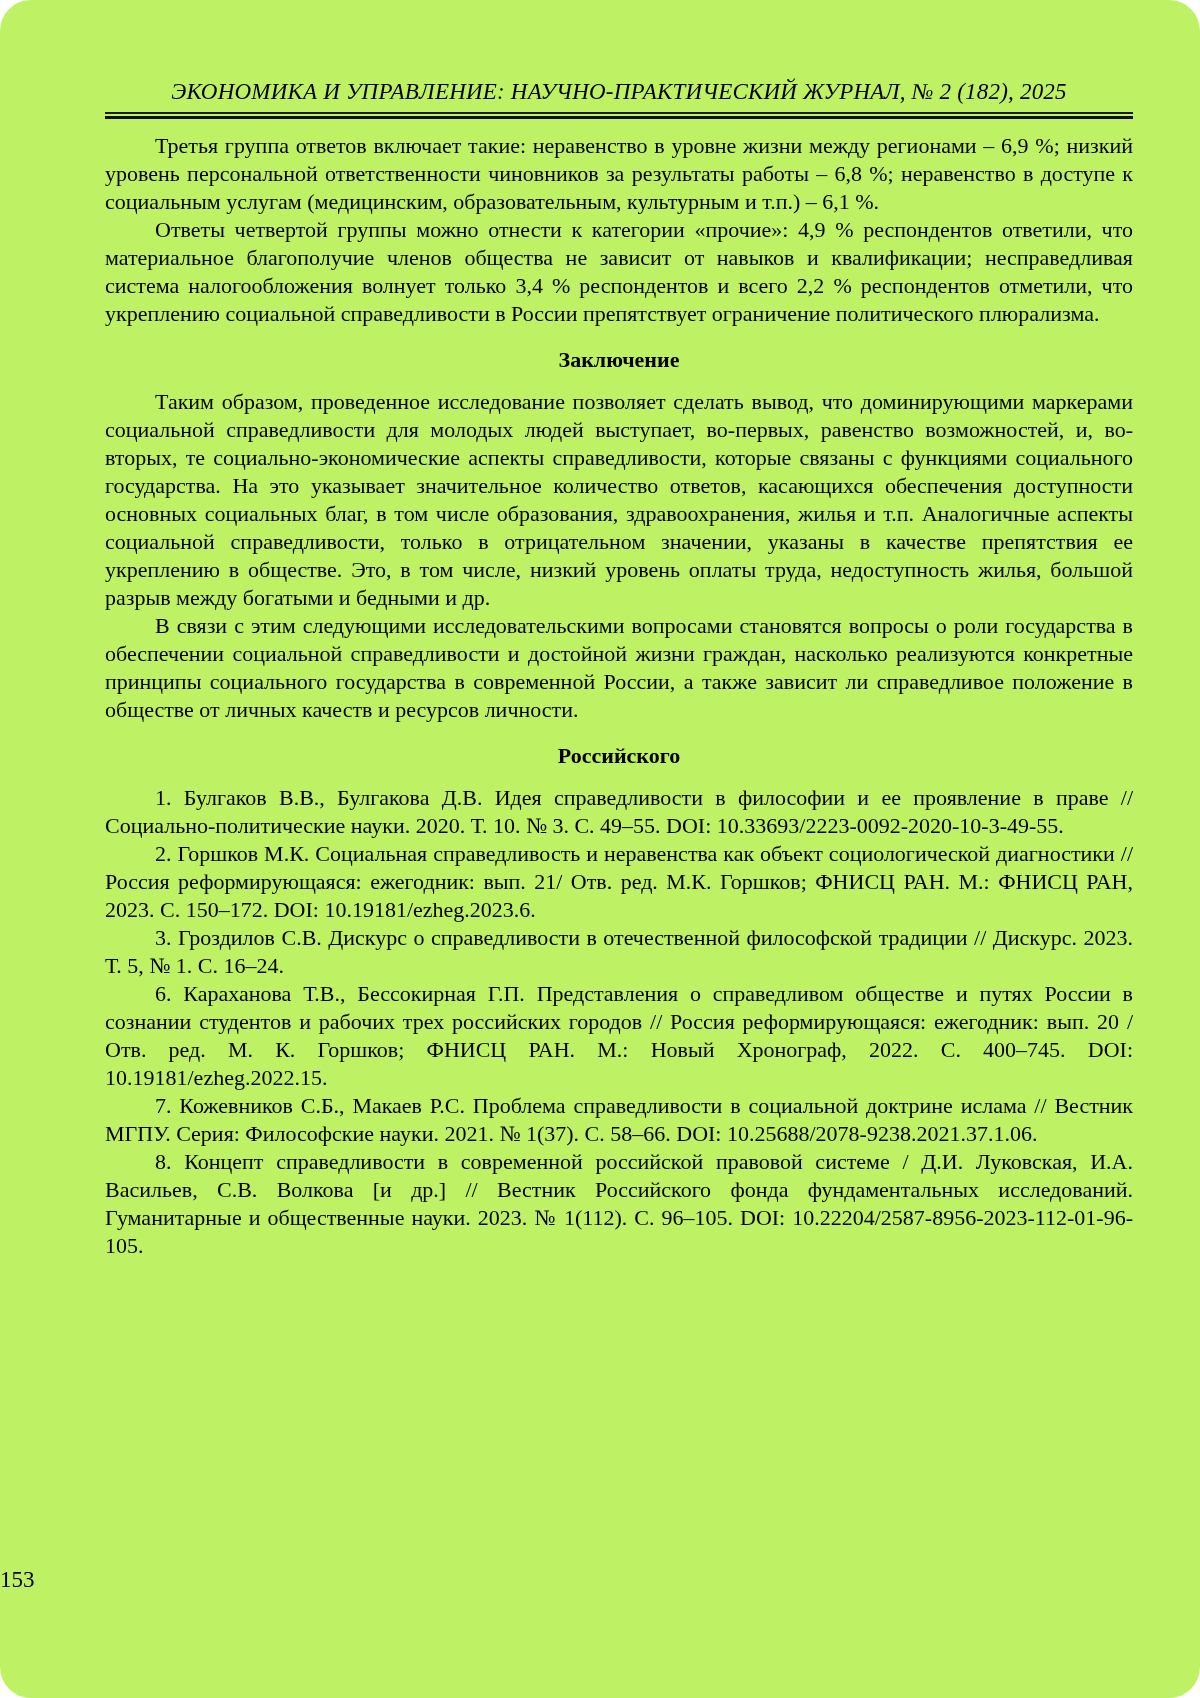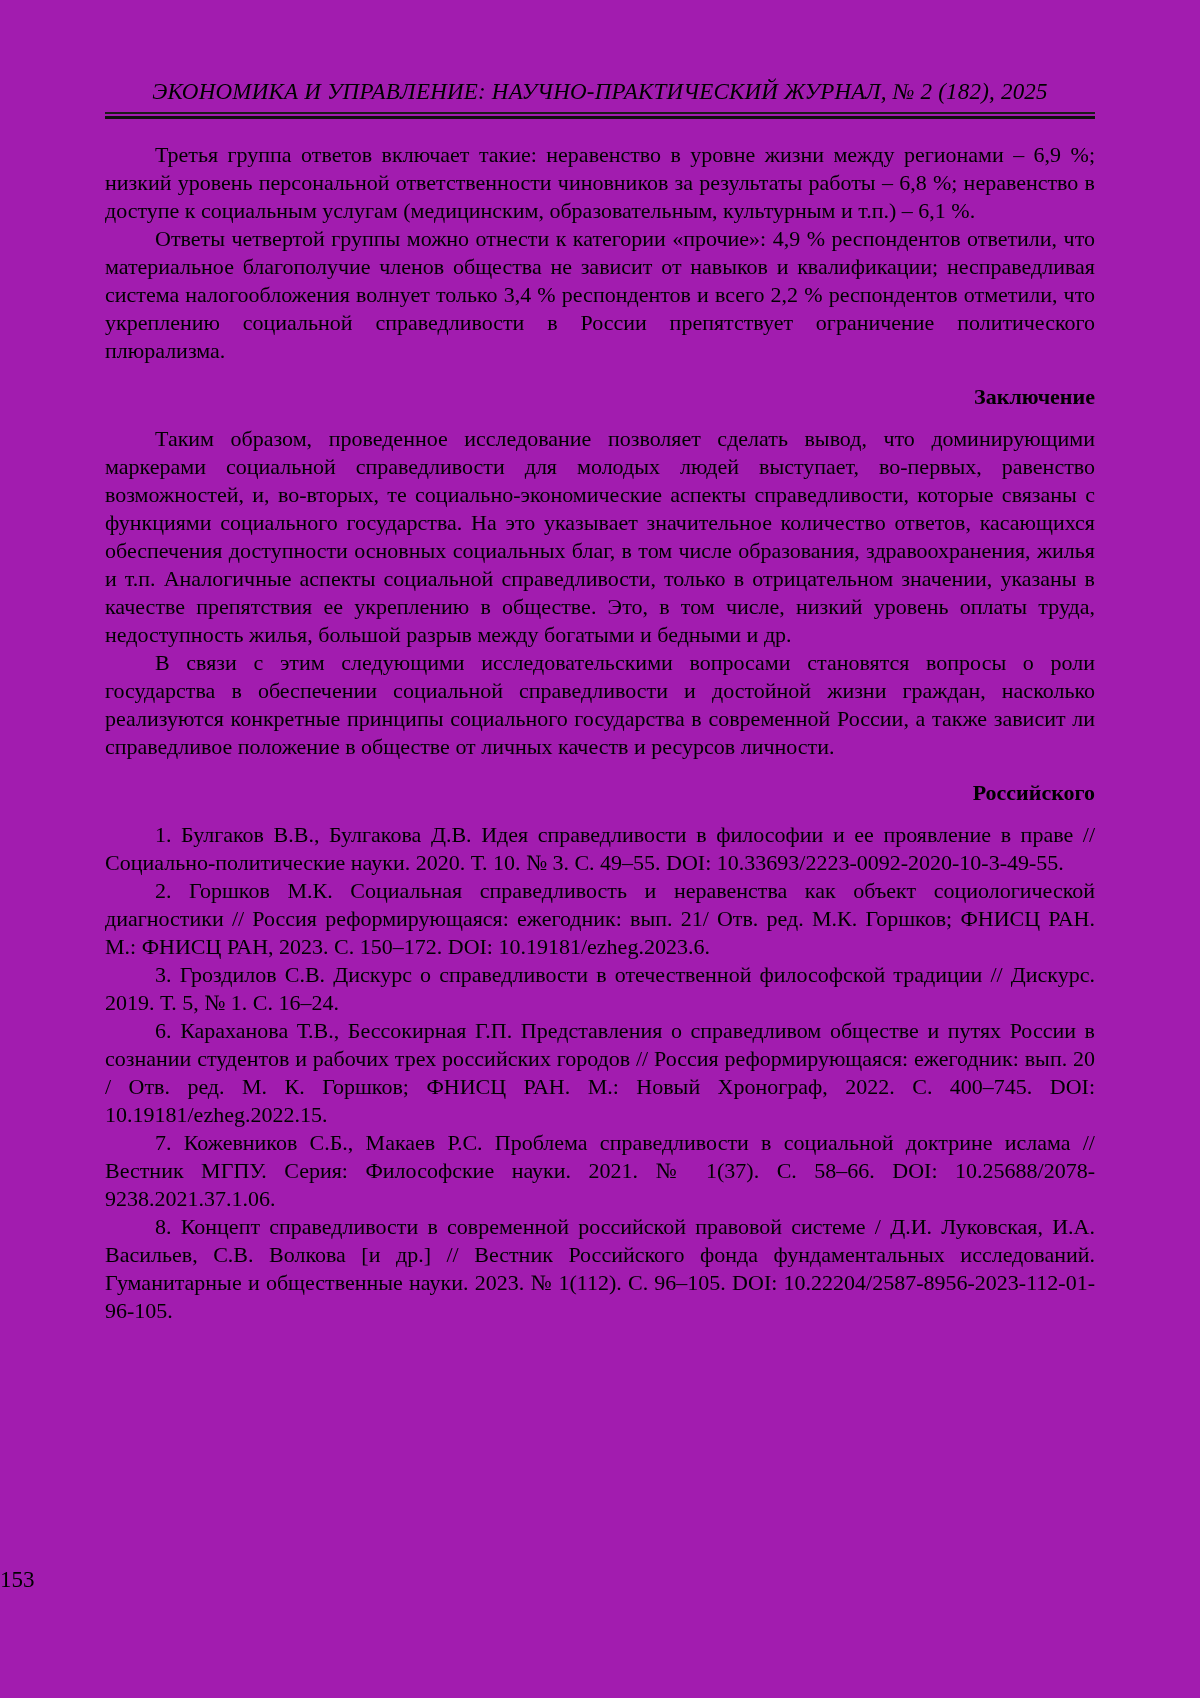--- a/index.html
+++ b/index.html
@@ -5,56 +5,57 @@
   html, body {
     margin: 0;
     padding: 0;
     background: #ffffff;
   }
   .page {
     position: relative;
     width: 1200px;
     height: 1698px;
     margin: 0 auto;
-    background: #a21caf;
+    background: #bef264;
     color: #000000;
     font-family: "Liberation Serif", "DejaVu Serif", serif;
     box-sizing: border-box;
-    padding: 78px 105px 0 105px;
+    padding: 78px 67px 0 105px;
     overflow: hidden;
+    border-radius: 31px;
   }
   .journal-title {
     text-align: center;
     font-style: italic;
     font-size: 23px;
     line-height: 27px;
     white-space: nowrap;
     letter-spacing: 0.2px;
   }
   .header-rule {
     margin-top: 7px;
     height: 2px;
     border-top: 2px solid #1c1c1c;
     border-bottom: 3px solid #101010;
   }
   .content {
-    margin-top: 22px;
+    margin-top: 13px;
     font-size: 22px;
     line-height: 28px;
   }
   .para {
     margin: 0;
     text-indent: 50px;
     text-align: justify;
   }
   .section-heading {
     font-size: 22px;
     line-height: 28px;
     font-weight: bold;
-    text-align: right;
+    text-align: center;
     margin: 18px 0 14px 0;
   }
   .ref-list {
     margin: 0;
     padding: 0;
     list-style: none;
   }
   .ref-list .para {
     word-break: break-word;
   }
@@ -88,21 +89,21 @@
 
     <p class="para">Таким образом, проведенное исследование позволяет сделать вывод, что доминирующими маркерами социальной справедливости для молодых людей выступает, во-первых, равенство возможностей, и, во-вторых, те социально-экономические аспекты справедливости, которые связаны с функциями социального государства. На это указывает значительное количество ответов, касающихся обеспечения доступности основных социальных благ, в том числе образования, здравоохранения, жилья и т.п. Аналогичные аспекты социальной справедливости, только в отрицательном значении, указаны в качестве препятствия ее укреплению в обществе. Это, в том числе, низкий уровень оплаты труда, недоступность жилья, большой разрыв между богатыми и бедными и др.</p>
 
     <p class="para">В связи с этим следующими исследовательскими вопросами становятся вопросы о роли государства в обеспечении социальной справедливости и достойной жизни граждан, насколько реализуются конкретные принципы социального государства в современной России, а также зависит ли справедливое положение в обществе от личных качеств и ресурсов личности.</p>
 
     <h2 class="section-heading">Российского</h2>
 
     <div class="ref-list">
       <p class="para">1. Булгаков В.В., Булгакова Д.В. Идея справедливости в философии и ее проявление в праве // Социально-политические науки. 2020. Т. 10. № 3. С. 49–55. DOI: 10.33693/2223-0092-2020-10-3-49-55.</p>
       <p class="para">2. Горшков М.К. Социальная справедливость и неравенства как объект социологической диагностики // Россия реформирующаяся: ежегодник: вып. 21/ Отв. ред. М.К. Горшков; ФНИСЦ РАН. М.: ФНИСЦ РАН, 2023. С. 150–172. DOI: 10.19181/ezheg.2023.6.</p>
-      <p class="para">3. Гроздилов С.В. Дискурс о справедливости в отечественной философской традиции // Дискурс. 2019. Т. 5, № 1. С. 16–24.</p>
+      <p class="para">3. Гроздилов С.В. Дискурс о справедливости в отечественной философской традиции // Дискурс. 2023. Т. 5, № 1. С. 16–24.</p>
       <p class="para">6. Караханова Т.В., Бессокирная Г.П. Представления о справедливом обществе и путях России в сознании студентов и рабочих трех российских городов // Россия реформирующаяся: ежегодник: вып. 20 / Отв. ред. М. К. Горшков; ФНИСЦ РАН. М.: Новый Хронограф, 2022. С. 400–745. DOI: 10.19181/ezheg.2022.15.</p>
       <p class="para">7. Кожевников С.Б., Макаев Р.С. Проблема справедливости в социальной доктрине ислама // Вестник МГПУ. Серия: Философские науки. 2021. № 1(37). С. 58–66. DOI: 10.25688/2078-9238.2021.37.1.06.</p>
       <p class="para">8. Концепт справедливости в современной российской правовой системе / Д.И. Луковская, И.А. Васильев, С.В. Волкова [и др.] // Вестник Российского фонда фундаментальных исследований. Гуманитарные и общественные науки. 2023. № 1(112). С. 96–105. DOI: 10.22204/2587-8956-2023-112-01-96-105.</p>
     </div>
 
   </div>
 
   <div class="page-footer">153</div>
 
 </div>

